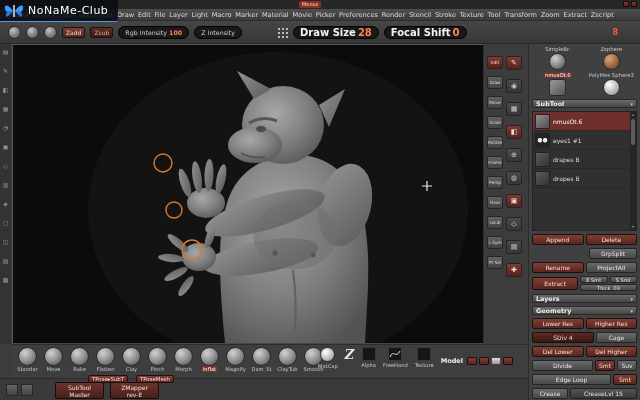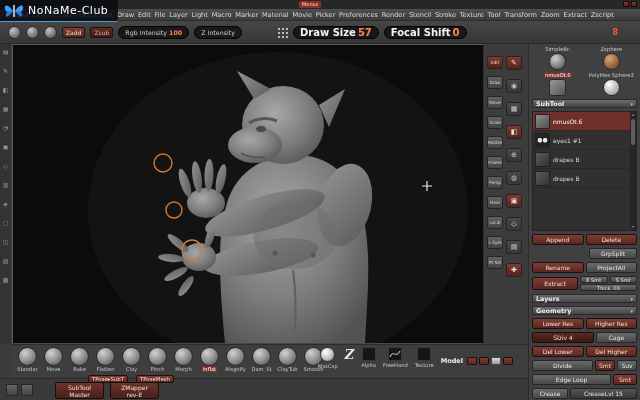--- a/index.html
+++ b/index.html
@@ -201,21 +201,21 @@
     <span class="pill">
         <span>Rgb Intensity</span>
         <b class="val">100</b>
       </span>
     <span class="pill">
         <span>Z Intensity</span>
       </span>
     <span class="dotgrid"></span>
     <span class="pill big">
         <span>Draw Size</span>
-        <b class="val">57</b>
+        <b class="val">28</b>
       </span>
     <span class="pill big">
         <span>Focal Shift</span>
         <b class="val">0</b>
       </span>
     <b class="red8">8</b>
   </div>
 
   <div class="leftrail">
 

